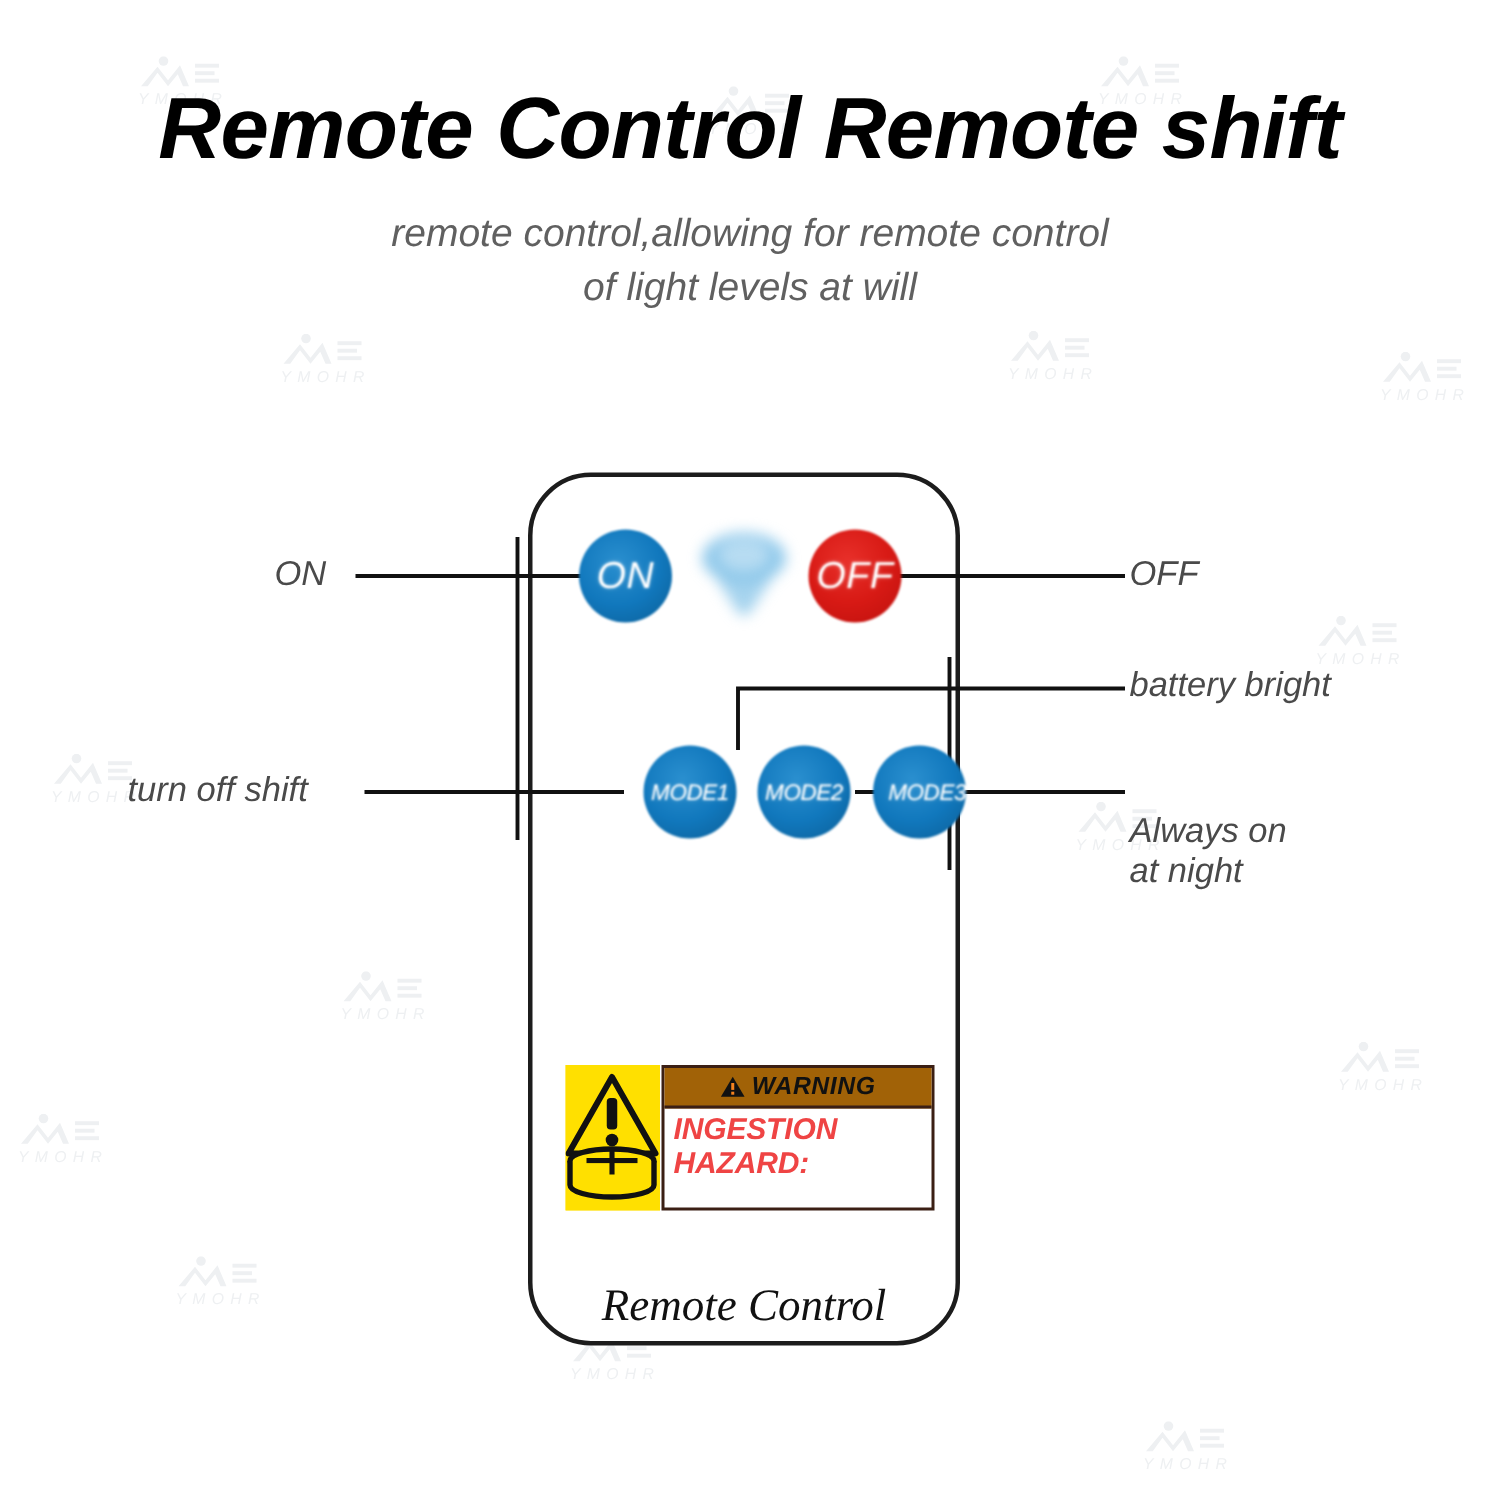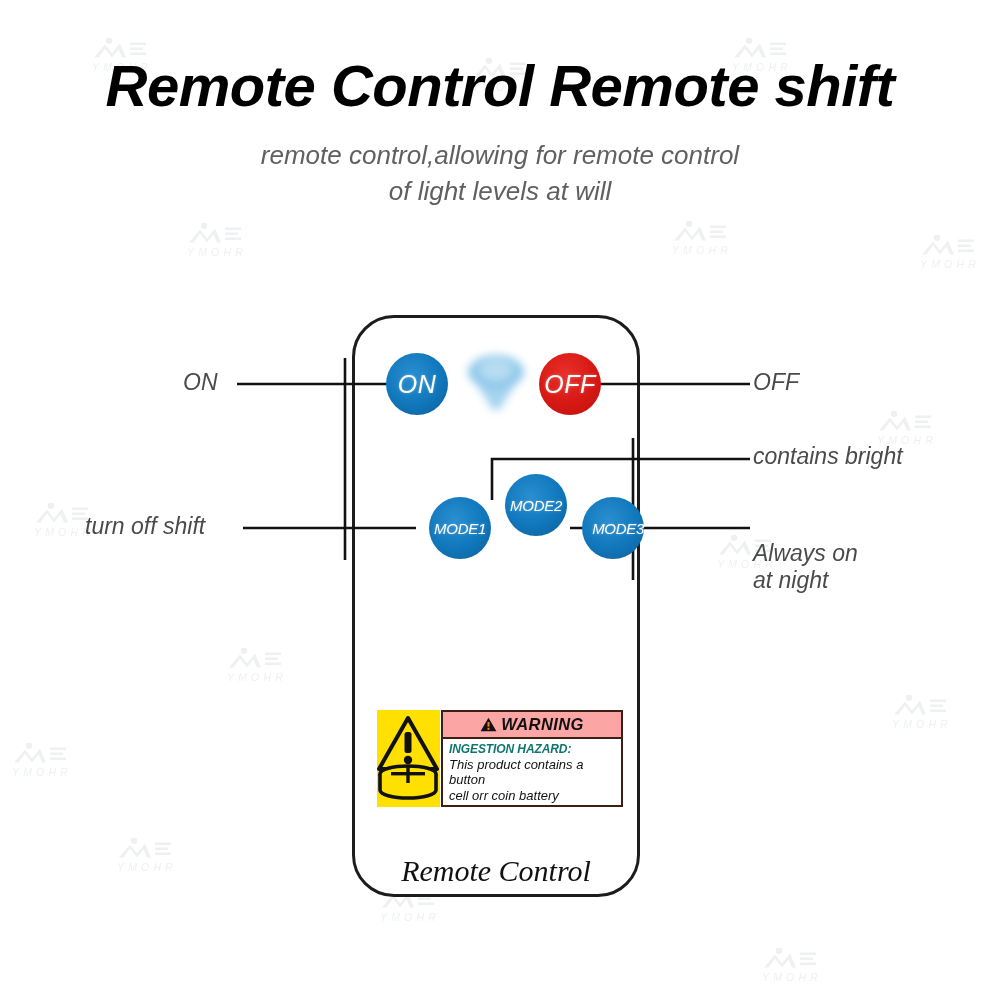--- a/index.html
+++ b/index.html
@@ -162,43 +162,43 @@
   #warning-text-box {
     flex: 1 1 auto;
     border: 2px solid #3b1f14;
     background: #ffffff;
     box-sizing: border-box;
     display: flex;
     flex-direction: column;
     margin-left: 1px;
   }
   #warning-banner {
-    background: #fca5a5;
+    background: #a16207;
     border-bottom: 2px solid #3b1f14;
     height: 25px;
     display: flex;
     align-items: center;
     justify-content: center;
     gap: 4px;
   }
   #warning-banner .wb-text {
     font-size: 16.5px;
     font-weight: bold;
     color: #111111;
     letter-spacing: 0.4px;
     font-family: "Liberation Sans", sans-serif;
   }
   #warning-body {
     padding: 3px 0 0 6px;
     flex: 1 1 auto;
   }
   #hazard-heading {
-    font-size: 12px;
+    font-size: 20px;
     font-weight: bold;
-    color: #0f766e;
+    color: #ef4444;
     letter-spacing: -0.1px;
     font-family: "Liberation Sans", sans-serif;
   }
   #hazard-desc {
     font-size: 13px;
     color: #111111;
     line-height: 1.19;
     white-space: pre-line;
     margin-top: 1px;
     font-family: "Liberation Sans", sans-serif;
@@ -425,30 +425,30 @@
 
   <div class="btn btn-onoff btn-blue" style="left:386px; top:353px;">
     <span>ON</span>
   </div>
   <div class="btn btn-onoff btn-red" style="left:539px; top:353px;">
     <span>OFF</span>
   </div>
   <div class="btn btn-mode btn-blue" style="left:386px; top:497px;">
     <span>MODE1</span>
   </div>
-  <div class="btn btn-mode btn-blue" style="left:462px; top:474px;">
+  <div class="btn btn-mode btn-blue" style="left:462px; top:497px;">
     <span>MODE2</span>
   </div>
   <div class="btn btn-mode btn-blue" style="left:539px; top:497px;justify-content:flex-end;">
     <span>MODE3</span>
   </div>
 
   <div class="callout lbl-on">ON</div>
   <div class="callout lbl-off">OFF</div>
-  <div class="callout lbl-bright">contains bright</div>
+  <div class="callout lbl-bright">battery bright</div>
   <div class="callout lbl-turnoff">turn off shift</div>
   <div class="callout lbl-night">Always on
 at night</div>
 
   <div id="warning-label">
     <div id="hazard-icon-box">
       <svg width="63" height="97" viewBox="0 0 63 97">
         <rect x="0" y="0" width="63" height="97" fill="#ffe000"></rect>
         <path d="M31 8 L60 59 L2 59 Z" fill="#ffe000" stroke="#111" stroke-width="4" stroke-linejoin="round"></path>
         <rect x="27.5" y="22" width="7" height="21" rx="2.5" fill="#111"></rect>
@@ -463,21 +463,19 @@
       <div id="warning-banner">
         <svg width="17" height="15" viewBox="0 0 17 15">
           <path d="M8.5 0.8 L16.4 14.2 L0.6 14.2 Z" fill="#111"></path>
           <rect x="7.5" y="5" width="2" height="4.6" fill="#f5821f"></rect>
           <rect x="7.5" y="10.8" width="2" height="2" fill="#f5821f"></rect>
         </svg>
         <span class="wb-text">WARNING</span>
       </div>
       <div id="warning-body">
         <div id="hazard-heading">INGESTION HAZARD:</div>
-        <div id="hazard-desc">This product contains a button
-cell orr coin battery</div>
       </div>
     </div>
   </div>
 
   <div id="remote-caption">Remote Control</div>
 
 </div>
 
 </body></html>

